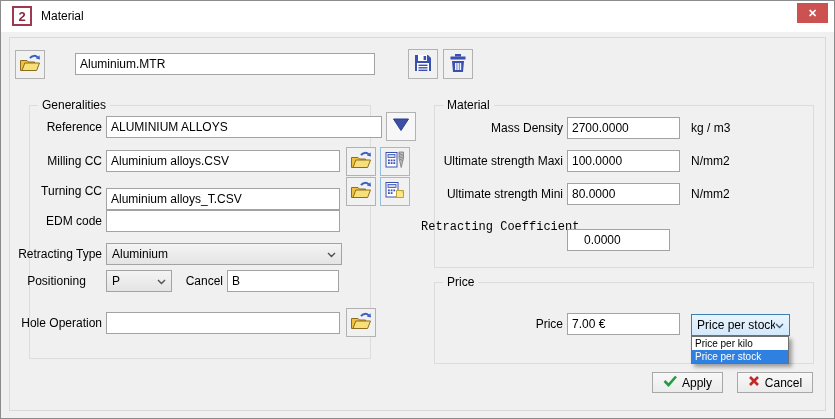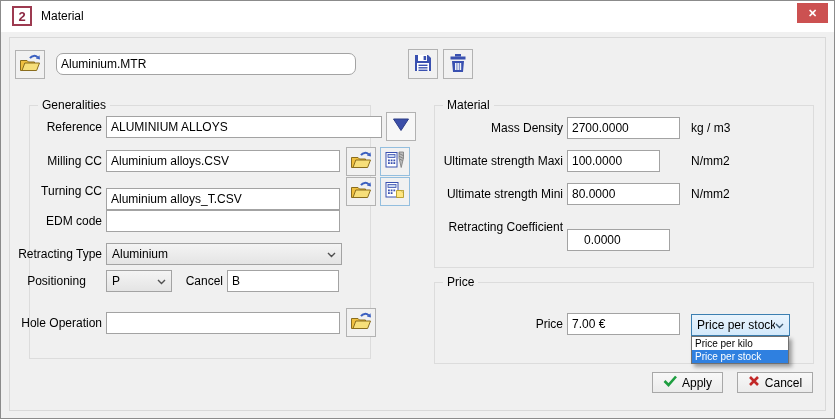--- a/index.html
+++ b/index.html
@@ -56,21 +56,21 @@
   <button class="ibtn" style="left:14px;top:49px;">
     <span>
       <svg width="22" height="19" viewBox="0 0 22 19">
         <path d="M1.5 6.5 H8 l1.5 1.5 H15.5 V16.5 H1.5 Z" fill="#f0c040" stroke="#8a6d1d" stroke-width="1"></path>
         <path d="M3 16.5 L5.8 9 H20.5 L17.6 16.5 Z" fill="#f7df7a" stroke="#8a6d1d" stroke-width="1"></path>
         <path d="M11 4.2 C13 1.4 16.5 1.2 18.6 3.2" fill="none" stroke="#3a5fc0" stroke-width="2"></path>
         <path d="M20.5 1.2 L21 5.6 L16.9 4.4 Z" fill="#3a5fc0"></path>
       </svg>
     </span>
   </button>
-  <input class="tinput" style="left: 55px; top: 52px; width: 300px; border-radius: 7px;" value="Aluminium.MTR">
+  <input class="tinput" style="left: 74px; top: 52px; width: 300px;" value="Aluminium.MTR">
   <button class="ibtn" style="left:407px;top:48px;height:30px;">
     <span>
       <svg width="20" height="20" viewBox="0 0 20 20">
         <path d="M2 2 H15 L18 5 V18 H2 Z" fill="#3950b0"></path>
         <rect x="5" y="2" width="9" height="6" fill="#ffffff"></rect>
         <rect x="10.6" y="3" width="2.5" height="4" fill="#3950b0"></rect>
         <rect x="4" y="10" width="12" height="8" fill="#ffffff"></rect>
         <rect x="5.5" y="11.6" width="9" height="1.4" fill="#3950b0"></rect>
         <rect x="5.5" y="14.1" width="9" height="1.4" fill="#3950b0"></rect>
         <rect x="5.5" y="16.6" width="9" height="1.4" fill="#3950b0"></rect>
@@ -201,28 +201,28 @@
 
   <div class="group" style="left:433px;top:104px;width:380px;height:163px;">
     <span class="group-title">Material</span>
   </div>
 
   <div class="flabel" style="left:420px;top:116px;width:142px;">Mass Density</div>
   <input class="tinput" style="left: 566px; top: 116px; width: 113px;" value="2700.0000">
   <div class="unit" style="left:690px;top:116px;">kg / m3</div>
 
   <div class="flabel" style="left:420px;top:149px;width:142px;">Ultimate strength Maxi</div>
-  <input class="tinput" style="left: 566px; top: 149px; width: 93px;" value="100.0000">
+  <input class="tinput" style="left: 566px; top: 149px; width: 113px;" value="100.0000">
   <div class="unit" style="left:690px;top:149px;">N/mm2</div>
 
   <div class="flabel" style="left:420px;top:182px;width:142px;">Ultimate strength Mini</div>
   <input class="tinput" style="left: 566px; top: 182px; width: 113px;" value="80.0000">
   <div class="unit" style="left:690px;top:182px;">N/mm2</div>
 
-  <div class="flabel" style="left:420px;top:215px;width:142px;">Retracting Coefficient</div>
+  <div class="flabel" style="left:420px;top:215px;width:142px;font-family:Liberation Mono, monospace;">Retracting Coefficient</div>
   <input class="tinput" style="left: 566px; top: 228px; width: 103px; padding-left: 16px;" value="0.0000">
 
   <div class="group" style="left:433px;top:281px;width:380px;height:82px;">
     <span class="group-title">Price</span>
   </div>
 
   <div class="flabel" style="left:480px;top:312px;width:82px;">Price</div>
   <input class="tinput" style="left: 566px; top: 312px; width: 113px;" value="7.00 €">
 
   <div class="combo focused" style="left:690px;top:313px;width:99px;">

